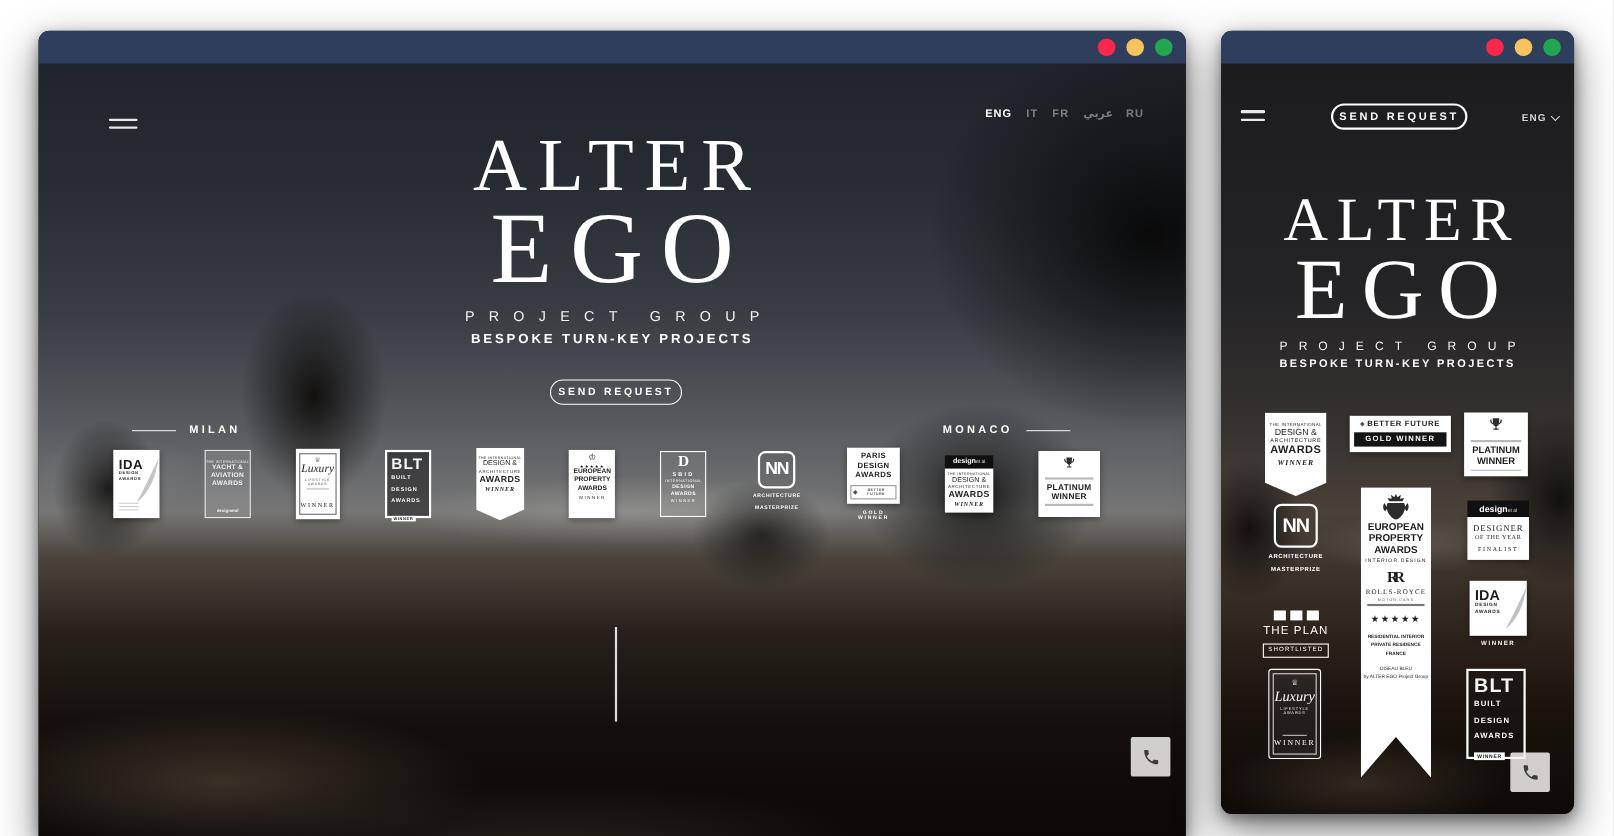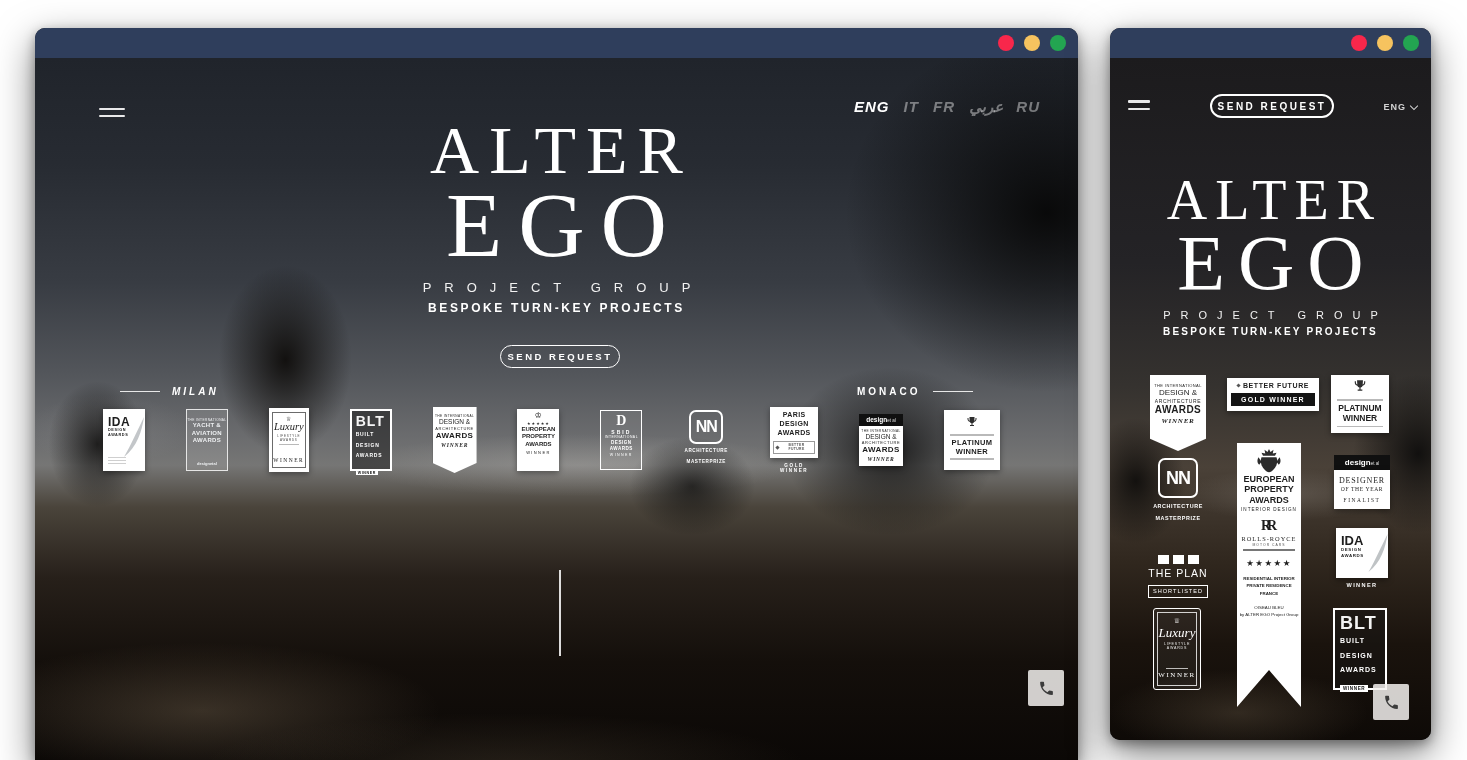--- a/index.html
+++ b/index.html
@@ -40,22 +40,22 @@
   }
 
   
   .burger { position:absolute; display:flex; flex-direction:column; gap:5px; cursor:pointer; }
   .burger i { display:block; height:2px; background:#e9e9ea; border-radius:1px; }
   .d-burger { left:64px; top:50px; width:26px; }
   .d-burger i { width:26px; }
   .m-burger { left:18px; top:42px; width:22px; }
   .m-burger i { width:22px; height:2.5px; }
 
-  .langs { position:absolute; top:40px; right:38px; font-size:15px; font-weight:700;
-    letter-spacing:1px; color:rgba(255,255,255,.42);font-style:italic; }
+  .langs { position:absolute; top:40px; right:38px; font-size:10px; font-weight:700;
+    letter-spacing:1px; color:rgba(255,255,255,.42); }
   .langs .lang { margin-left:9px; cursor:pointer; }
   .langs .lang.active { color:#ffffff; }
   .lang-ar { font-family:"DejaVu Sans", sans-serif; }
 
   .cta { display:flex; align-items:center; justify-content:center; background:transparent;
     border:1.5px solid #fff; border-radius:999px; color:#fff; font-weight:700;
     letter-spacing:2.5px; cursor:pointer; font-family:"Liberation Sans",sans-serif; }
   .d-cta { position:absolute; left:465px; top:287px; width:120px; height:23px; font-size:9.5px; }
   .m-cta { position:absolute; left:100px; top:36px; width:124px; height:24px; font-size:10px; border-width:2px; }
 
@@ -76,21 +76,21 @@
   .m-logo .logo-w2 { font-size:78px; line-height:.9; letter-spacing:13px; text-indent:13px; }
   .logo-sub { margin-top:13px; font-size:13px; letter-spacing:13px; text-indent:13px; color:#f2f2f2; }
   .m-logo .logo-sub { font-size:11px; letter-spacing:10px; text-indent:10px; margin-top:11px; }
   .logo-tag { margin-top:6px; font-size:12px; font-weight:700; letter-spacing:2.6px; }
   .m-logo .logo-tag { font-size:10px; letter-spacing:2.2px; margin-top:5px; }
 
   
   .loc { position:absolute; top:328px; display:flex; align-items:center; gap:12px;
     color:#fff; font-size:10px; font-weight:700; letter-spacing:3px; }
   .loc-line { display:inline-block; width:40px; height:1px; background:#e8e8e8; }
-  .loc-milan { left:85px;font-style:italic; }
+  .loc-milan { left:85px; }
   .loc-monaco { left:822px; }
 
   
   .dbadges { position:absolute; left:68px; right:78px; top:347px; height:70px;
     display:flex; justify-content:space-between; align-items:center; }
   .badge { position:relative; flex:0 0 auto; text-align:center; }
   .bw { background:#fff; color:#1d1d1d; box-shadow:0 2px 6px rgba(0,0,0,.4); }
   .microline { height:1.5px; background:#b9b9b9; margin:2px 6px; }
   .microline.dark { background:#777; }
 

